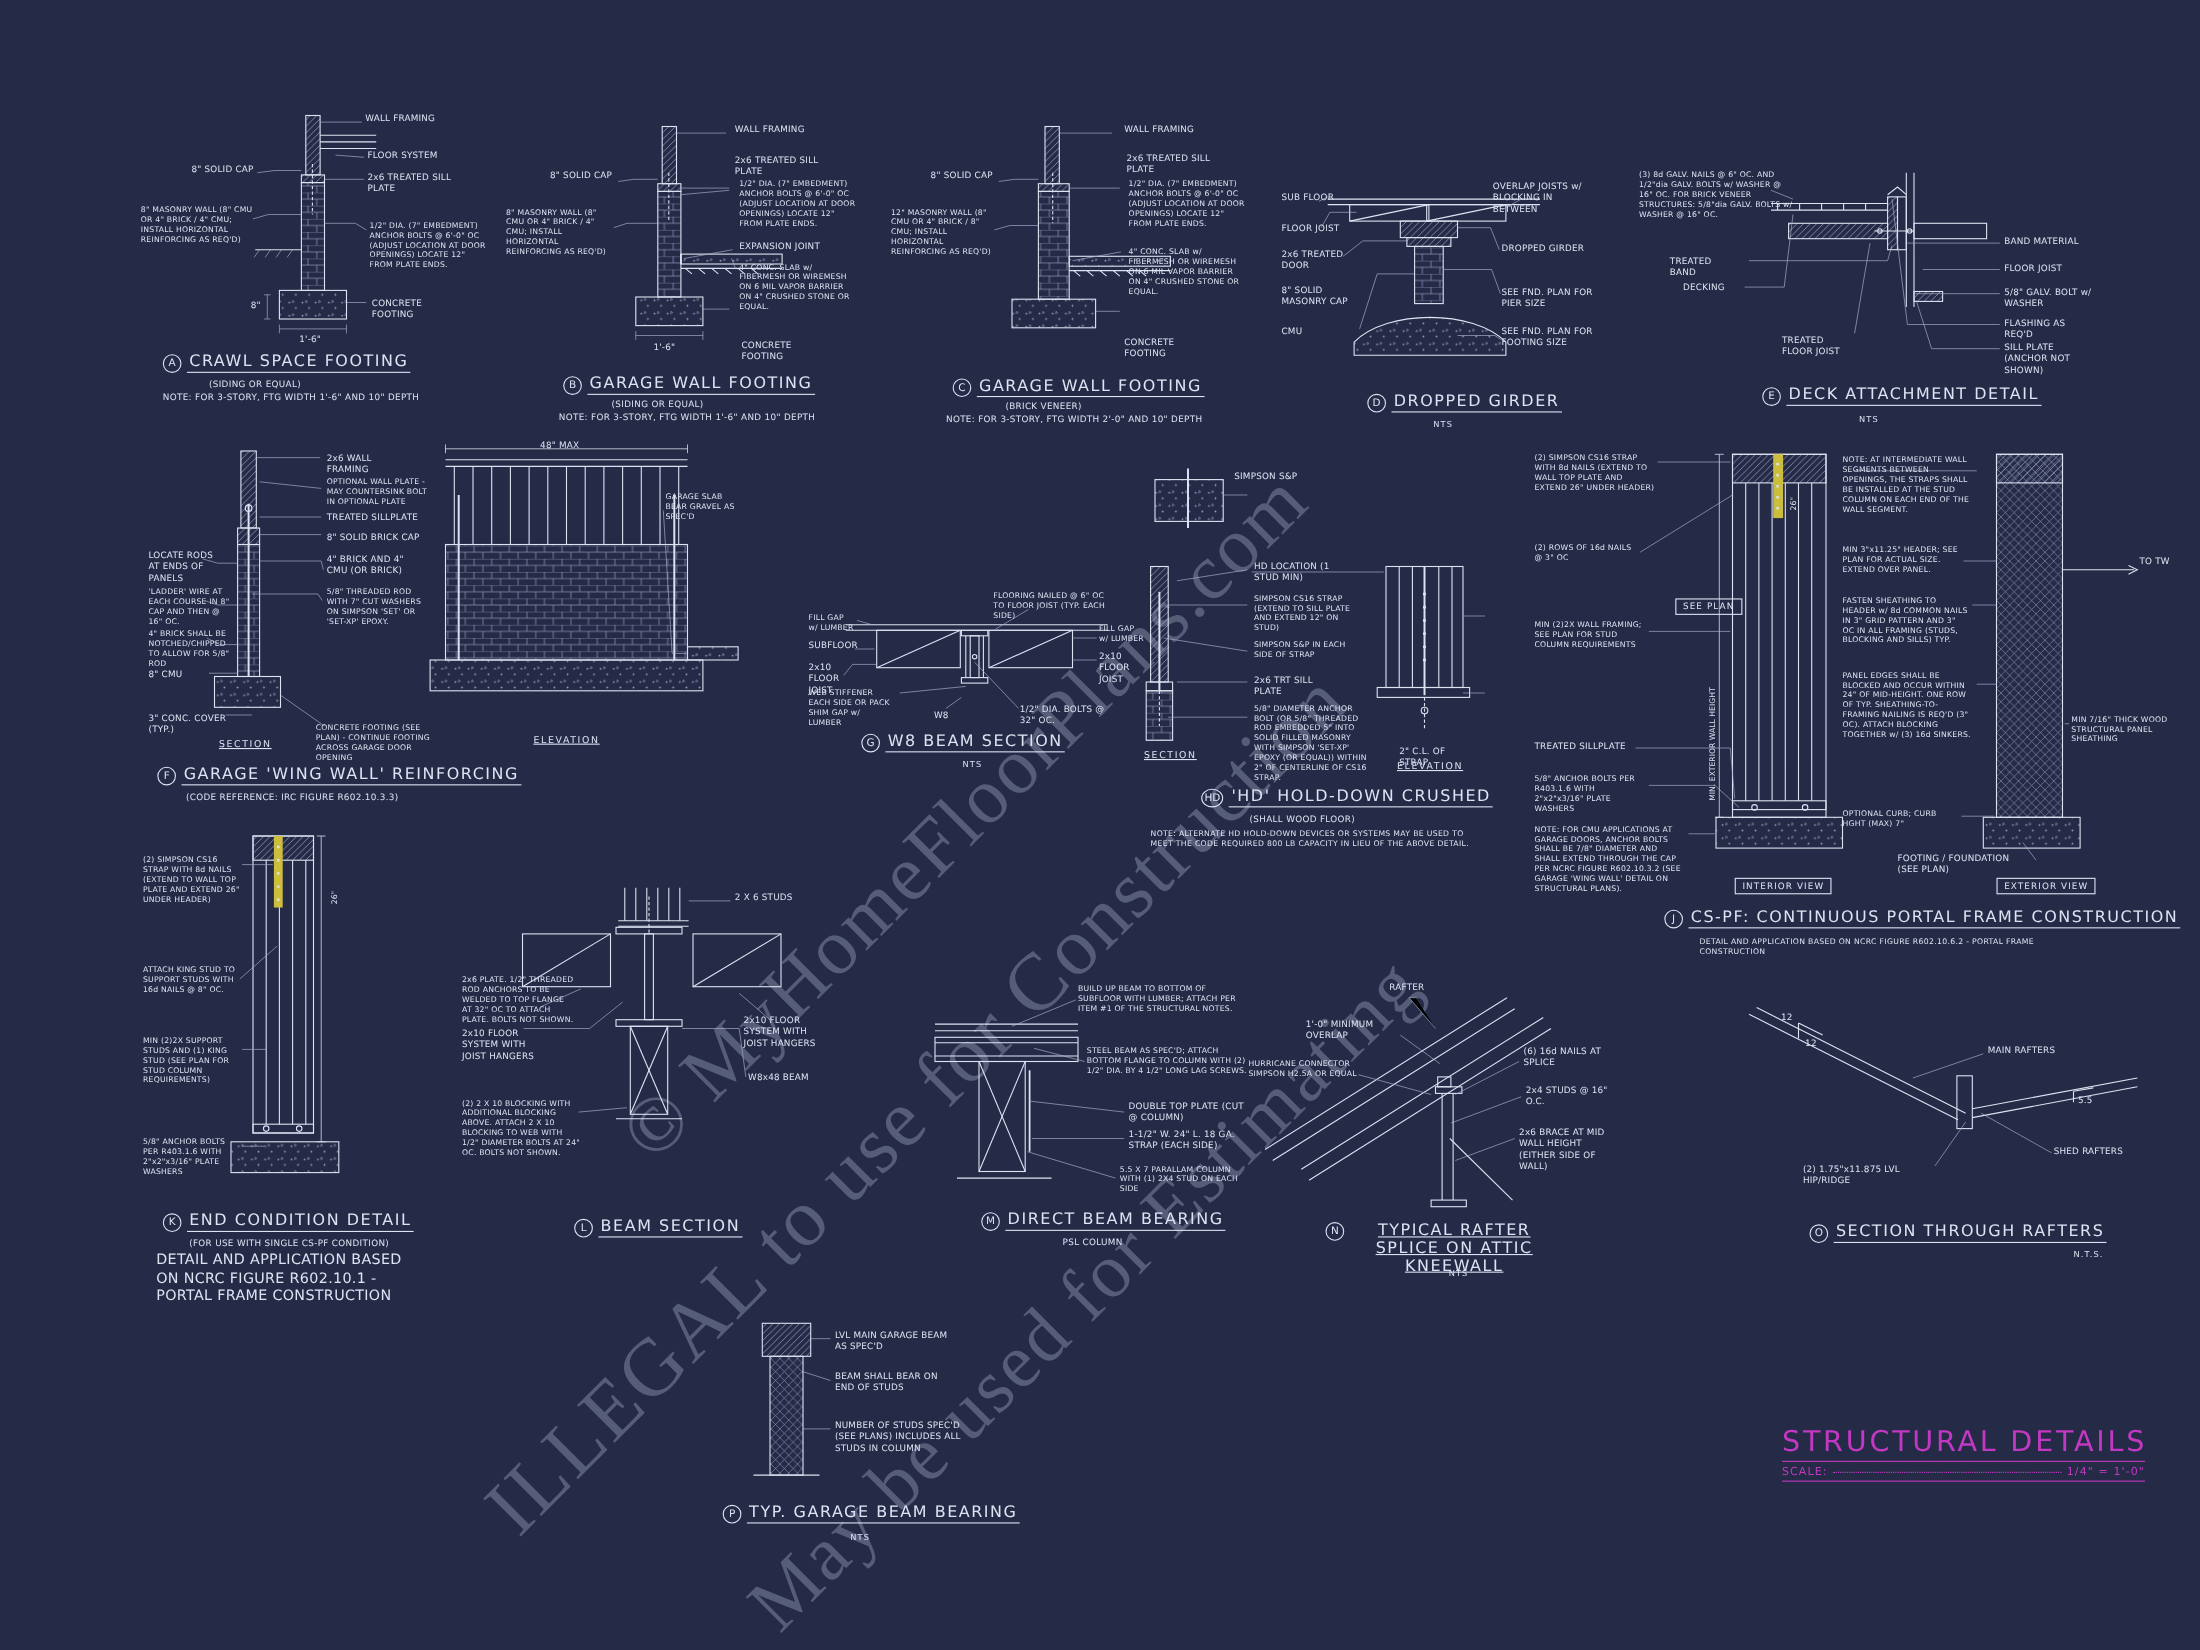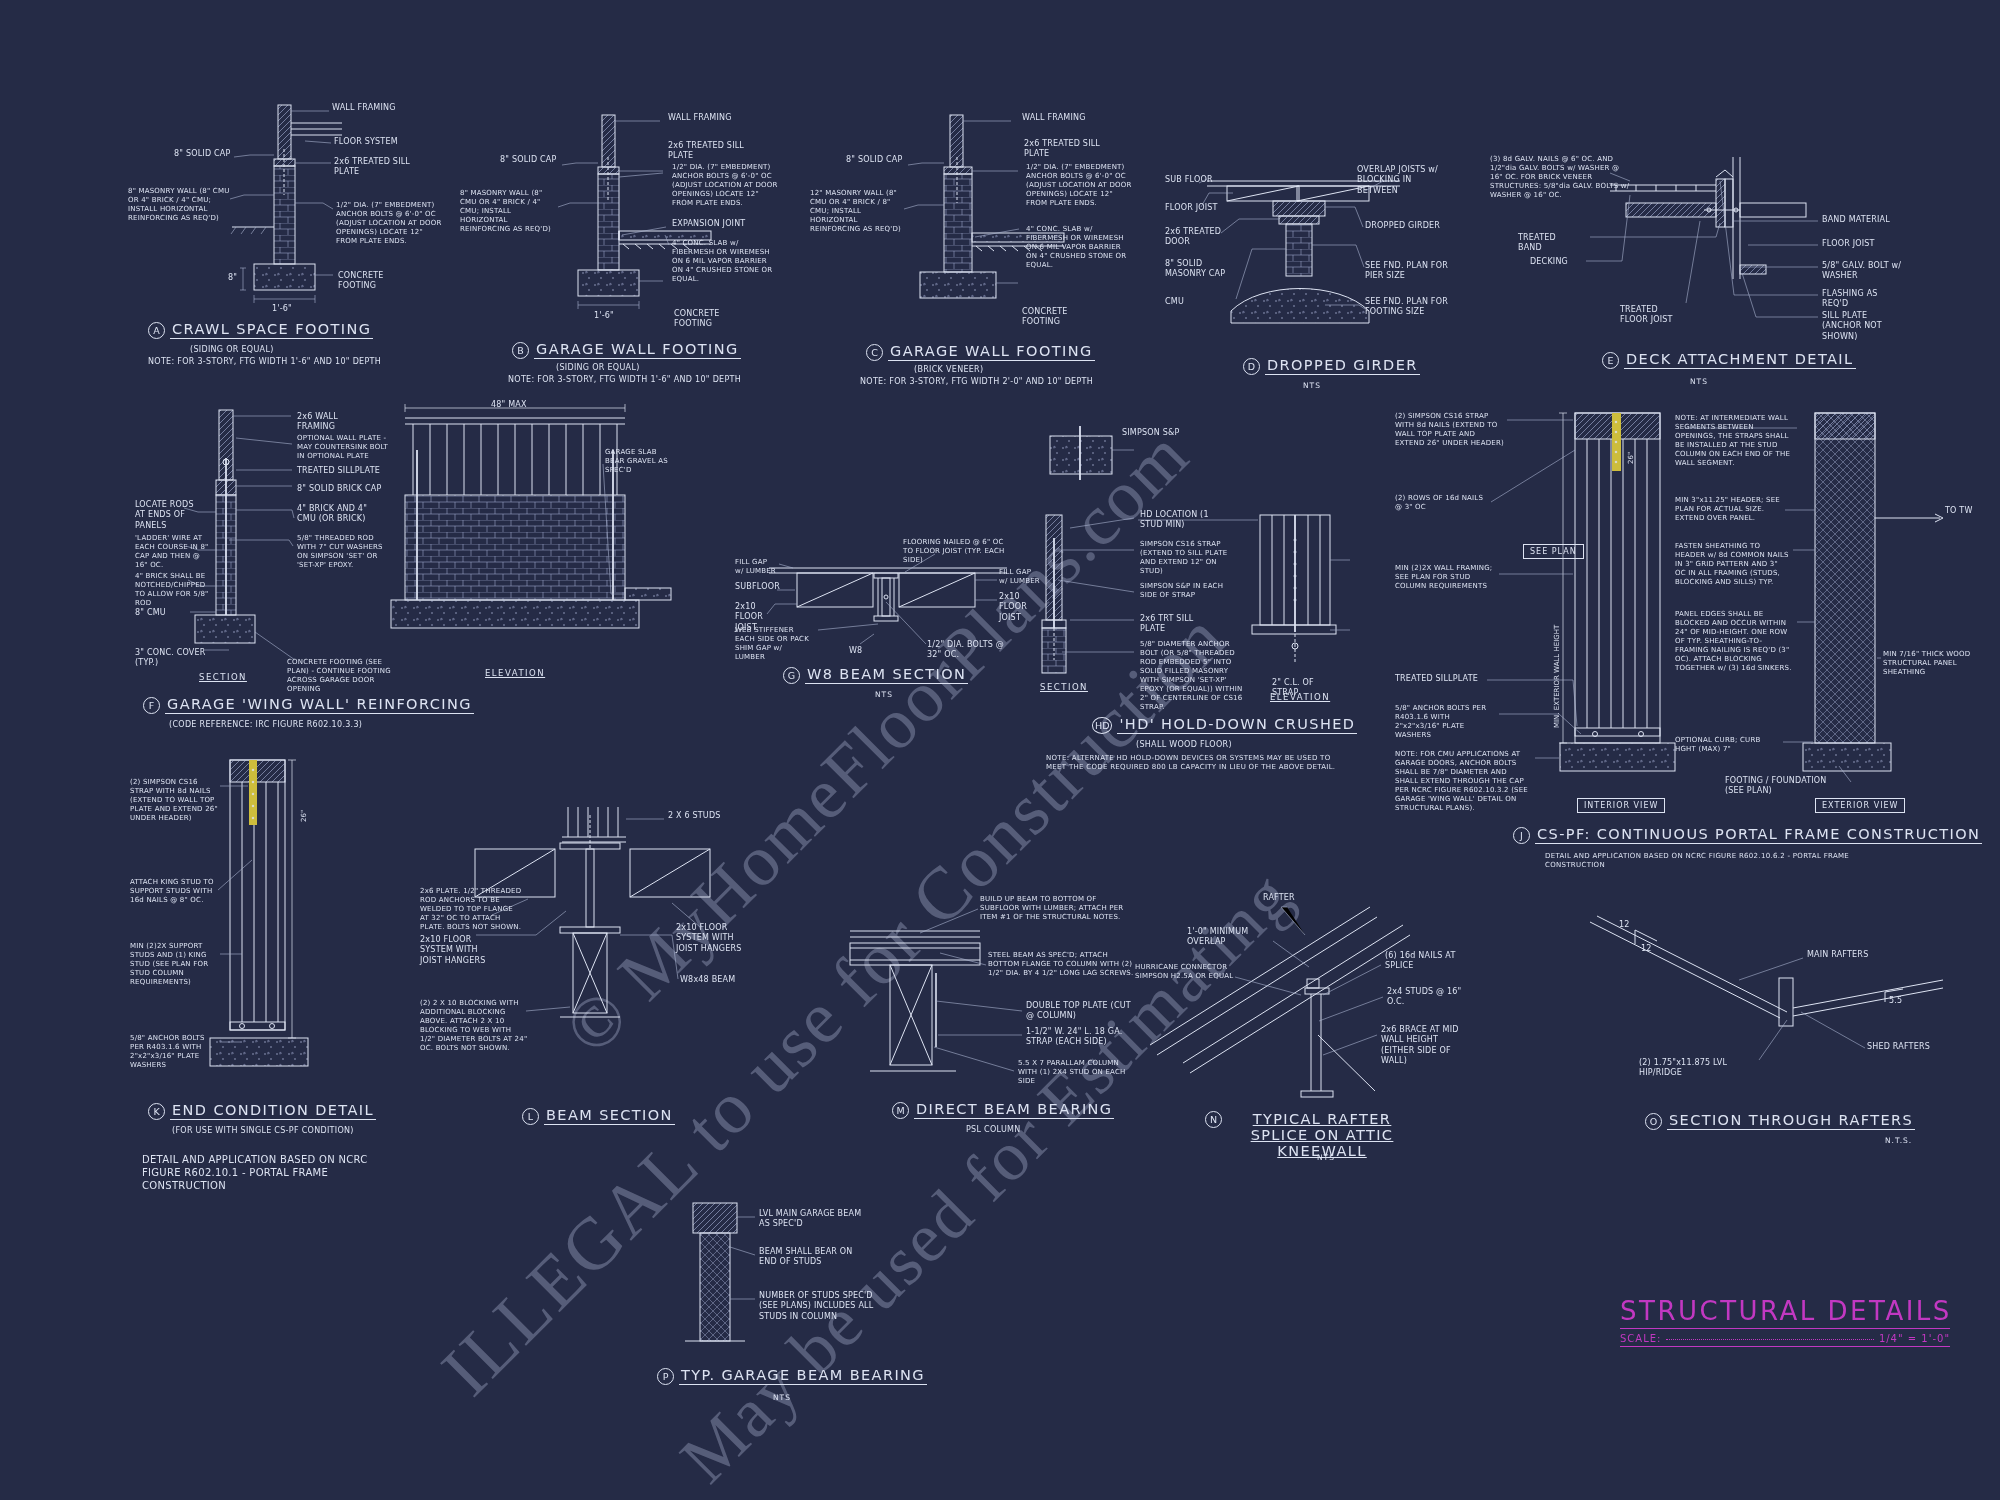--- a/index.html
+++ b/index.html
@@ -419,21 +419,21 @@
   <span class="co sm" style="left:0;top:28px;width:88px">(2) SIMPSON CS16 STRAP WITH 8d NAILS (EXTEND TO WALL TOP PLATE AND EXTEND 26" UNDER HEADER)</span>
   <span class="co sm" style="left:0;top:128px;width:84px">ATTACH KING STUD TO SUPPORT STUDS WITH 16d NAILS @ 8" OC.</span>
   <span class="co sm" style="left:0;top:192px;width:88px">MIN (2)2X SUPPORT STUDS AND (1) KING STUD (SEE PLAN FOR STUD COLUMN REQUIREMENTS)</span>
   <span class="co sm" style="left:0;top:284px;width:78px">5/8" ANCHOR BOLTS PER R403.1.6 WITH 2"x2"x3/16" PLATE WASHERS</span>
   <span class="vlabel" style="left:170px;top:72px">26"</span>
   <div class="dtitle" style="left:18px;top:352px">
       <span class="bub">K</span>
       <span class="dname">END CONDITION DETAIL</span>
     </div>
   <div class="dsub" style="left:42px;top:376px">(FOR USE WITH SINGLE CS-PF CONDITION)</div>
-  <div class="dsub co sm" style="left:12px;top:404px;width:230px;font-size:10px">DETAIL AND APPLICATION BASED ON NCRC FIGURE R602.10.1 - PORTAL FRAME CONSTRUCTION</div>
+  <div class="dsub co sm" style="left:12px;top:388px;width:230px;font-size:13px">DETAIL AND APPLICATION BASED ON NCRC FIGURE R602.10.1 - PORTAL FRAME CONSTRUCTION</div>
 </section>
 
 <section class="detail" style="left:420px;top:795px;width:340px;height:340px">
   <svg class="art" width="340" height="308" viewBox="0 0 340 308">
     <g stroke="#dde3f2" stroke-width="1" fill="none">
       <path d="M148 12V42M158 12V42M168 12V42M178 12V42M188 12V42M198 12V42"></path>
       <path d="M142 42H206M142 47H206"></path>
       <rect x="140" y="48" width="60" height="6"></rect>
       <rect x="166" y="54" width="8" height="78"></rect>
       <rect x="140" y="132" width="60" height="6"></rect>

